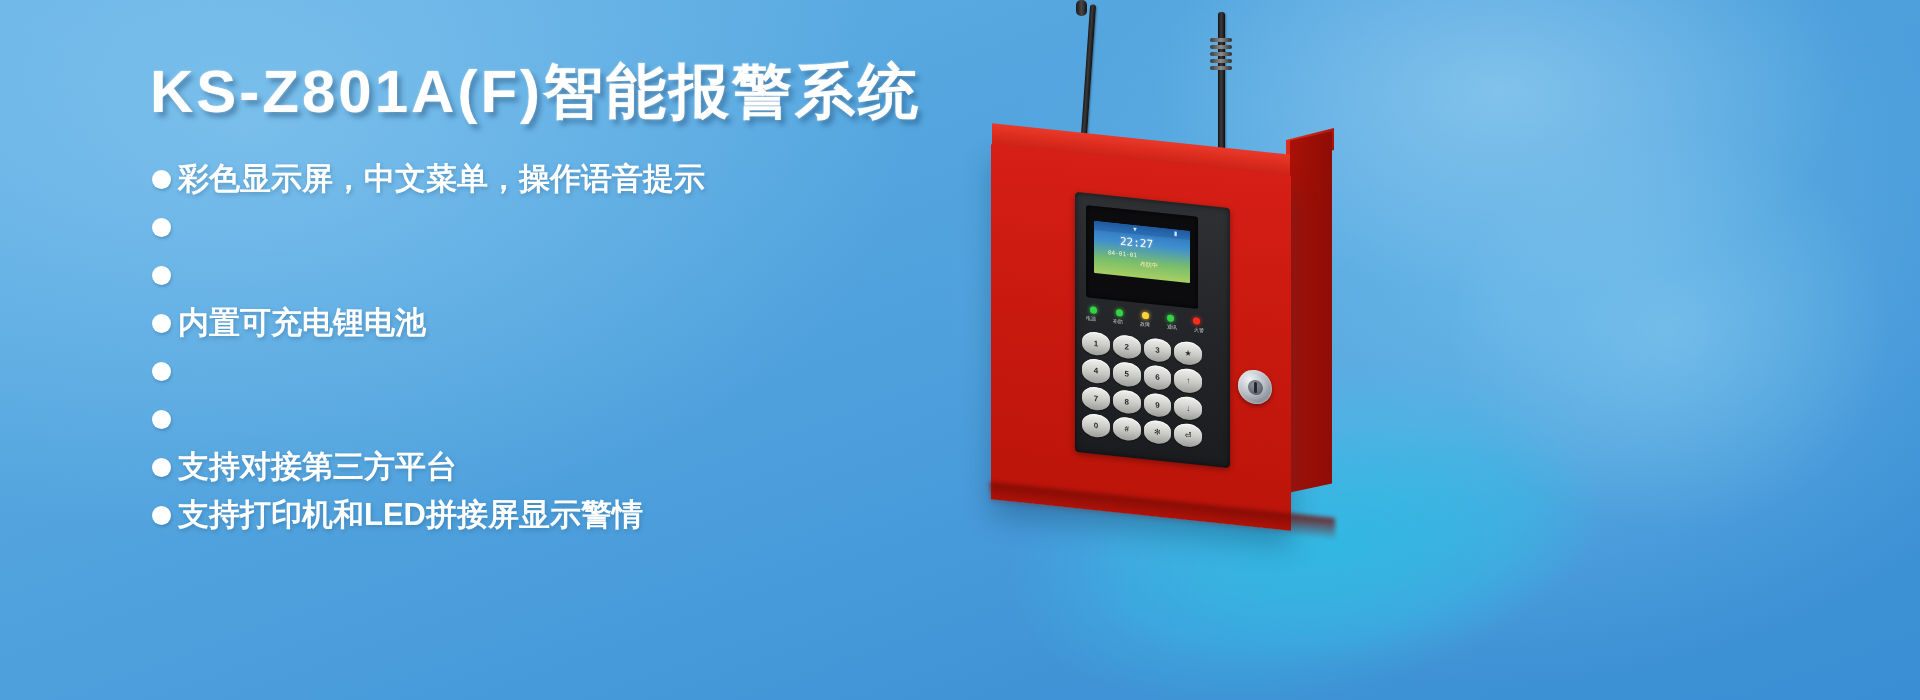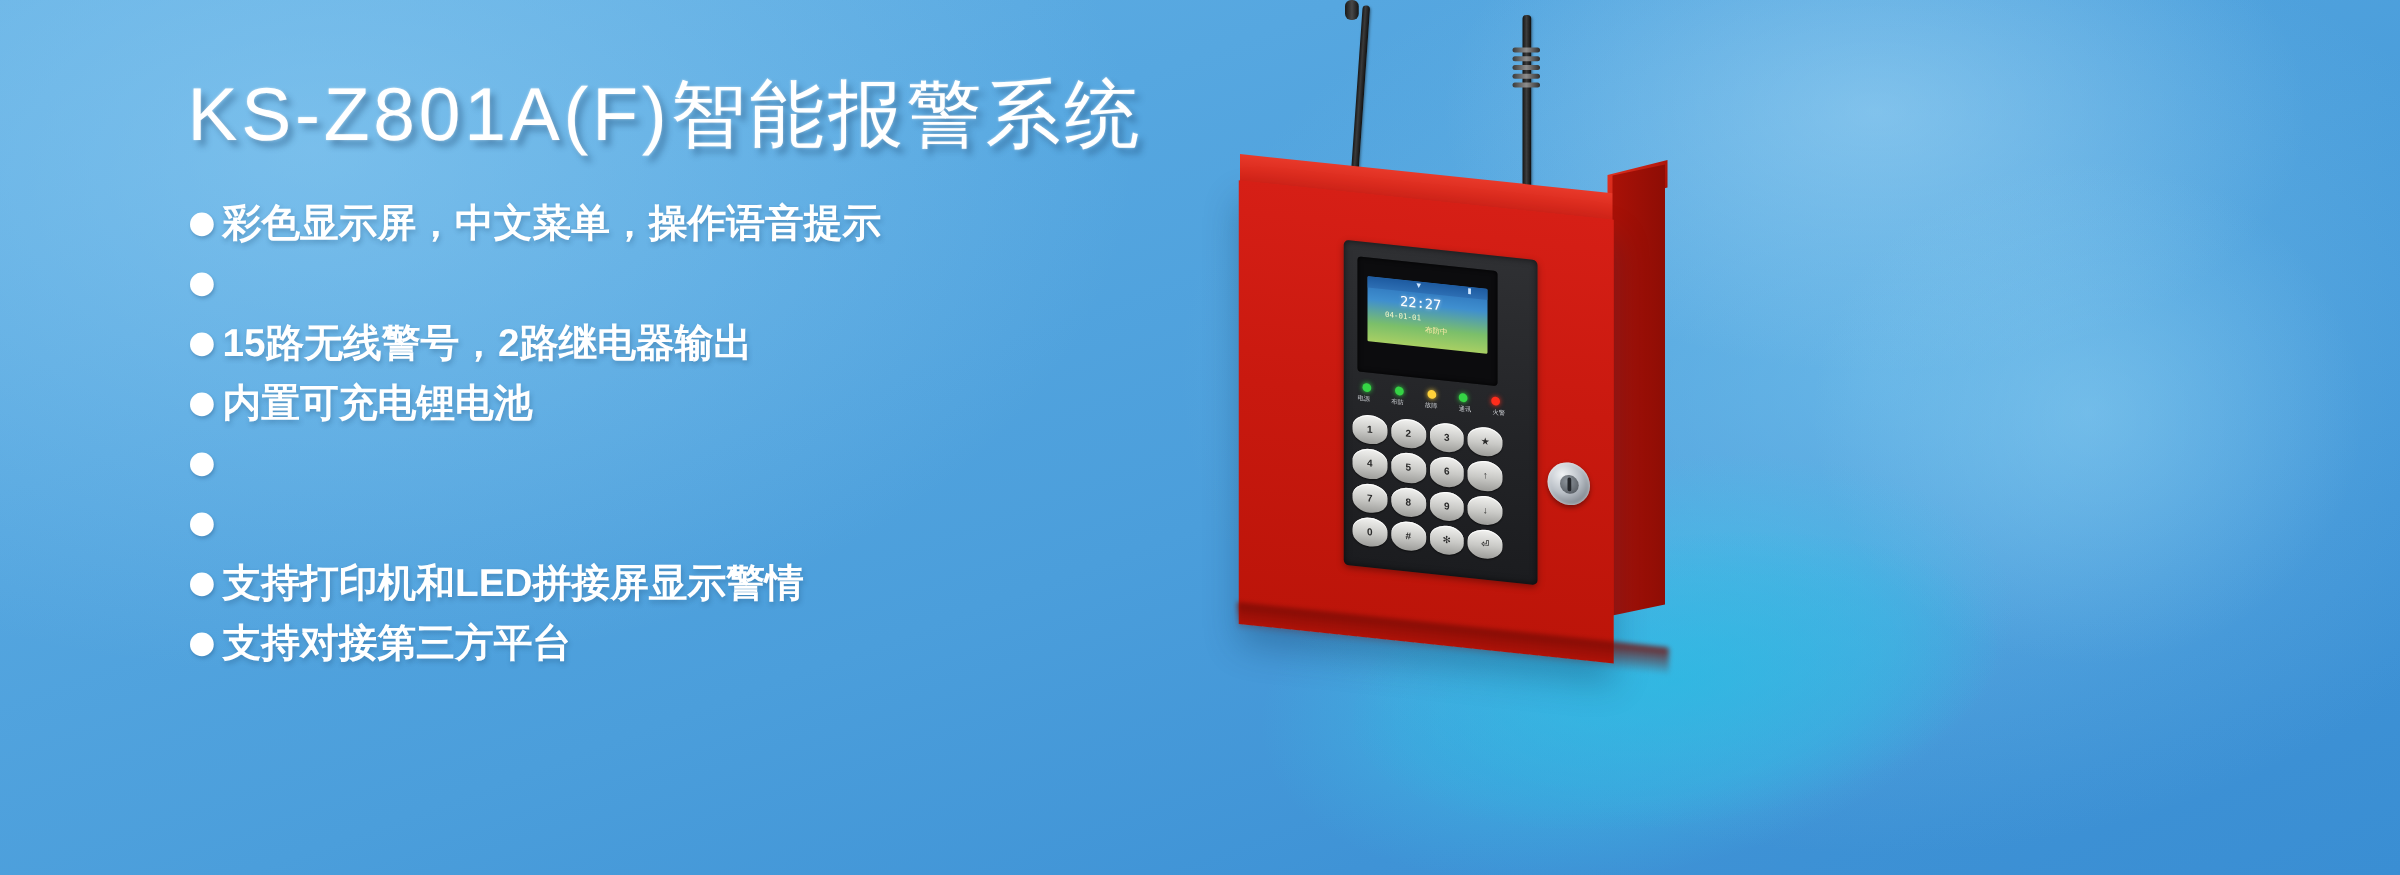--- a/index.html
+++ b/index.html
@@ -32,21 +32,21 @@
     background:radial-gradient(ellipse at 50% 50%, rgba(150,215,245,0.40) 0%, rgba(150,215,245,0) 68%);
   }
   .glow-top{
     position:absolute;left:1150px;top:-120px;width:700px;height:420px;border-radius:50%;
     background:radial-gradient(ellipse at 50% 50%, rgba(175,222,248,0.45) 0%, rgba(175,222,248,0) 70%);
   }
 
   
   .title{
     position:absolute;left:150px;top:52px;
-    font-size:60px;font-weight:400;color:#ffffff;
+    font-size:60px;font-weight:700;color:#ffffff;
     letter-spacing:3px;white-space:nowrap;
     text-shadow:4px 5px 5px rgba(20,60,100,0.38), 0 0 2px rgba(255,255,255,0.6);
     text-align:right;
   }
   .features{position:absolute;left:152px;top:155px;}
   .feature{
     display:flex;align-items:center;height:48px;
     color:#ffffff;font-size:31px;font-weight:600;white-space:nowrap;
     text-shadow:1px 2px 4px rgba(25,70,110,0.30);
   }
@@ -199,39 +199,38 @@
   <div class="features">
     <div class="feature">
       <span class="bullet"></span>
       <span class="feature-text">彩色显示屏，中文菜单，操作语音提示</span>
     </div>
     <div class="feature">
       <span class="bullet"></span>
     </div>
     <div class="feature">
       <span class="bullet"></span>
-      <span class="feature-text">15路无线警号，2路继电器输出</span>
     </div>
     <div class="feature">
       <span class="bullet"></span>
       <span class="feature-text">内置可充电锂电池</span>
     </div>
     <div class="feature">
       <span class="bullet"></span>
     </div>
     <div class="feature">
       <span class="bullet"></span>
     </div>
     <div class="feature">
       <span class="bullet"></span>
+      <span class="feature-text">支持对接第三方平台</span>
+    </div>
+    <div class="feature">
+      <span class="bullet"></span>
       <span class="feature-text">支持打印机和LED拼接屏显示警情</span>
-    </div>
-    <div class="feature">
-      <span class="bullet"></span>
-      <span class="feature-text">支持对接第三方平台</span>
     </div>
   </div>
 
   <div>
     <div class="antenna-left"></div>
     <div class="antenna-left-tip"></div>
     <div class="antenna-right"></div>
     <div class="antenna-coil">
       <span></span>
         <span></span>

